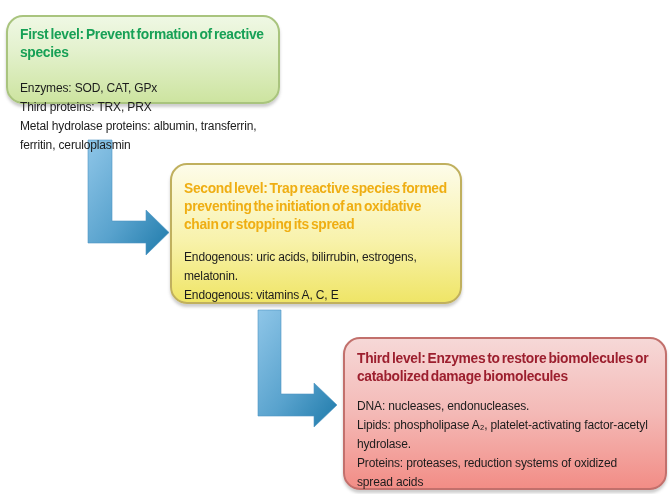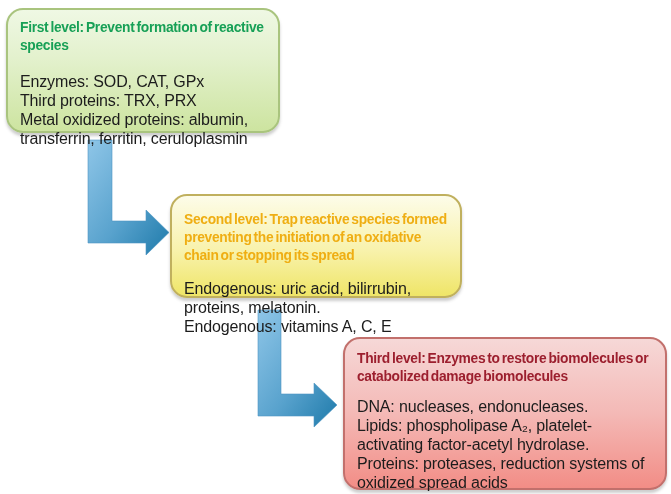--- a/index.html
+++ b/index.html
@@ -10,48 +10,47 @@
     font-family:"Liberation Sans","DejaVu Sans",sans-serif;
     overflow:hidden;
   }
   .box{
     position:absolute;
     box-sizing:border-box;
     border-radius:17px;
     box-shadow:0 3px 3px rgba(90,90,90,0.30);
   }
   .box-green{
-    left:6px;top:8px;width:274px;height:125px;
+    left:6px;top:15px;width:274px;height:89px;
     border:2px solid #a9c47e;
     background:linear-gradient(#eff8e4 0%,#e3f1cd 40%,#cde4a0 100%);
   }
   .box-yellow{
-    left:170px;top:163px;width:292px;height:104px;
+    left:170px;top:163px;width:292px;height:141px;
     border:2px solid #c0b05e;
     background:linear-gradient(#fdfce9 0%,#f8f2ab 55%,#efe567 100%);
-    margin-top:31px;
   }
   .box-pink{
     left:343px;top:337px;width:324px;height:153px;
     border:2px solid #c2706c;
     background:linear-gradient(#f6d8d7 0%,#f4b9b6 50%,#f28d86 100%);
   }
   .box-title{
     font-weight:bold;
     font-size:13.8px;
     line-height:18px;
     letter-spacing:-0.3px;
     word-spacing:-1.5px;
     padding:9px 12px 0 12px;
   }
   .box-green .box-title{color:#17a056;}
   .box-yellow .box-title{color:#efae13;padding-top:15px;}
   .box-pink .box-title{color:#9c1f2e;padding-top:11px;}
   .box-body{
-    font-size:16px;
+    font-size:12px;
     line-height:19px;
     letter-spacing:-0.15px;
     color:#1c1c1c;
     padding:0 11px 0 12px;
   }
   .box-green .box-body{margin-top:17px;}
   .box-yellow .box-body{margin-top:14px;}
   .box-pink .box-body{margin-top:11px;}
   .arrow-layer{
     position:absolute;left:0;top:0;width:671px;height:494px;
@@ -78,28 +77,28 @@
     </defs>
     <path d="M88,140 L112,140 L112,221 L146,221 L146,210 L169,232.5 L146,255 L146,243 L88,243 Z" fill="url(#arrowGrad1)" stroke="#4d96c2" stroke-width="0.6"></path>
     <path d="M258,310 L281,310 L281,394 L314,394 L314,383 L337,405 L314,427 L314,416 L258,416 Z" fill="url(#arrowGrad2)" stroke="#4d96c2" stroke-width="0.6"></path>
   </svg>
 
   <div class="box box-green">
     <div class="box-title">First level: Prevent formation of reactive species</div>
     <div class="box-body">
       <div>Enzymes:  SOD, CAT, GPx</div>
       <div>Third proteins: TRX, PRX</div>
-      <div>Metal oxidized proteins: albumin, transferrin, ferritin, ceruloplasmin</div>
+      <div>Metal hydrolase proteins: albumin, transferrin, ferritin, ceruloplasmin</div>
     </div>
   </div>
 
   <div class="box box-yellow">
     <div class="box-title">Second level: Trap reactive species formed preventing the initiation of an oxidative chain or stopping its spread</div>
     <div class="box-body">
-      <div>Endogenous: uric acid, bilirrubin, proteins, melatonin.</div>
+      <div>Endogenous: uric acids, bilirrubin, estrogens, melatonin.</div>
       <div>Endogenous: vitamins A, C, E</div>
     </div>
   </div>
 
   <div class="box box-pink">
     <div class="box-title">Third level: Enzymes to restore biomolecules or catabolized damage biomolecules</div>
     <div class="box-body">
       <div>DNA: nucleases, endonucleases.</div>
       <div>Lipids: phospholipase A₂,  platelet-activating factor-acetyl hydrolase.</div>
       <div>Proteins: proteases, reduction systems of oxidized spread acids</div>

